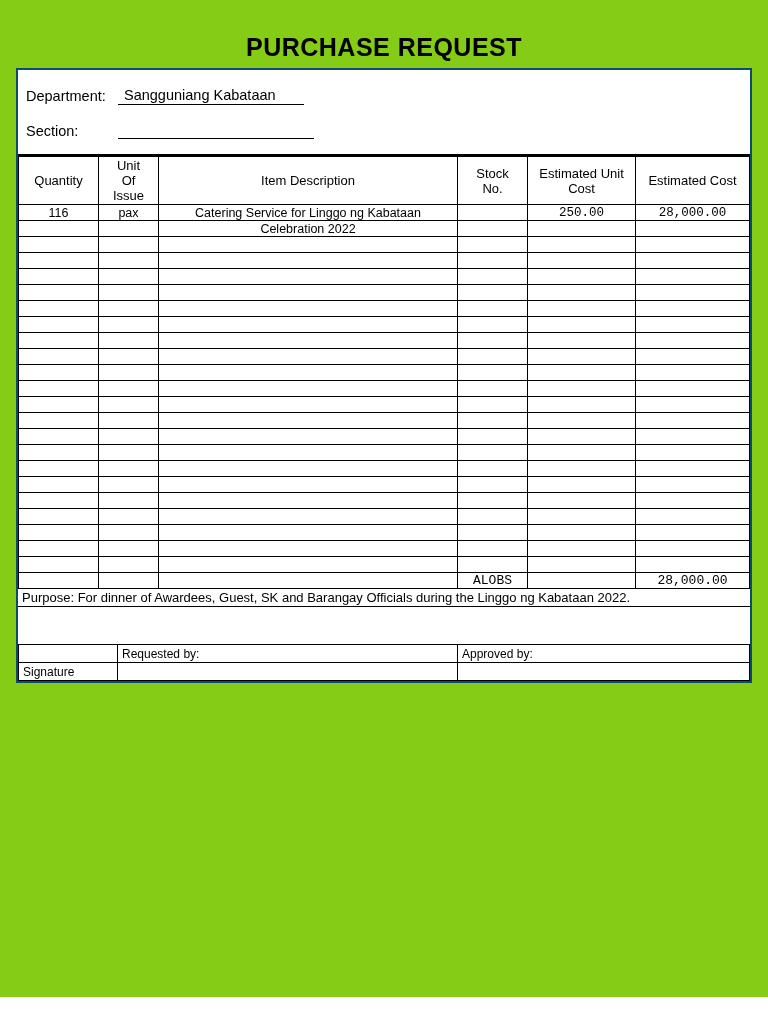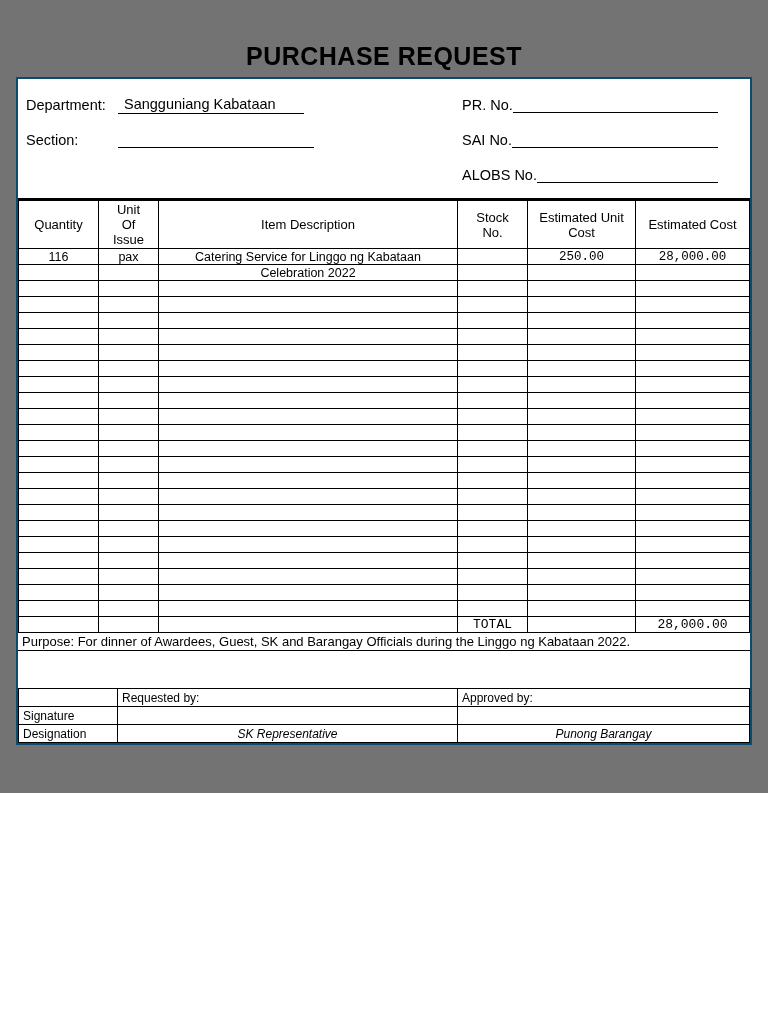--- a/index.html
+++ b/index.html
@@ -3,21 +3,21 @@
 <meta charset="utf-8">
 <style>
   * { margin:0; padding:0; box-sizing:border-box; }
   html, body { background:#ffffff; }
   body {
     width:768px; height:1024px;
     font-family:"Liberation Sans", sans-serif;
     color:#000;
     overflow:hidden;
   }
-  .page { width:768px; height:793px; background:#737373; padding-top:42px; }
+  .page { width:768px; height:997px; background:#84cc16; padding-top:33px; }
   .title {
     text-align:center;
     font-size:25px;
     font-weight:bold;
     letter-spacing:0.5px;
     font-family:"Liberation Sans", sans-serif;
   }
   .form-box {
     width:736px;
     margin:6px auto 0 auto;
@@ -112,34 +112,20 @@
 
     <div class="info-section">
       <div class="info-left">
         <div class="info-line">
           <span class="info-label lbl-fixed">Department:</span>
           <span class="uvalue">Sangguniang Kabataan</span>
         </div>
         <div class="info-line">
           <span class="info-label lbl-fixed">Section:</span>
           <span class="blank blank-section"></span>
-        </div>
-      </div>
-      <div class="info-right">
-        <div class="info-line">
-          <span class="info-label">PR. No.</span>
-          <span class="fill"></span>
-        </div>
-        <div class="info-line">
-          <span class="info-label">SAI No.</span>
-          <span class="fill"></span>
-        </div>
-        <div class="info-line">
-          <span class="info-label">ALOBS No.</span>
-          <span class="fill"></span>
         </div>
       </div>
     </div>
 
     <table class="items-table">
       <colgroup>
         <col style="width:80px">
         <col style="width:60px">
         <col style="width:299px">
         <col style="width:70px">
@@ -344,21 +330,21 @@
             <td class="ta-c"></td>
             <td class="ta-r"></td>
             <td class="ta-r"></td>
           </tr>
         </tbody>
       <tbody>
         <tr class="total-row">
           <td></td>
           <td></td>
           <td></td>
-          <td class="ta-r">TOTAL</td>
+          <td class="ta-r">ALOBS</td>
           <td></td>
           <td class="ta-r">28,000.00</td>
         </tr>
       </tbody>
     </table>
 
     <div class="purpose-row">Purpose: For dinner of Awardees, Guest, SK and Barangay Officials during the Linggo ng Kabataan 2022.</div>
 
     <div class="spacer"></div>
 
@@ -372,24 +358,19 @@
         <tr>
           <td></td>
           <td>Requested by:</td>
           <td>Approved by:</td>
         </tr>
         <tr>
           <td>Signature</td>
           <td></td>
           <td></td>
         </tr>
-        <tr>
-          <td>Designation</td>
-          <td class="sig-desig">SK Representative</td>
-          <td class="sig-desig">Punong Barangay</td>
-        </tr>
       </tbody>
     </table>
 
   </div>
 
 
 </div>
 
 </body></html>

